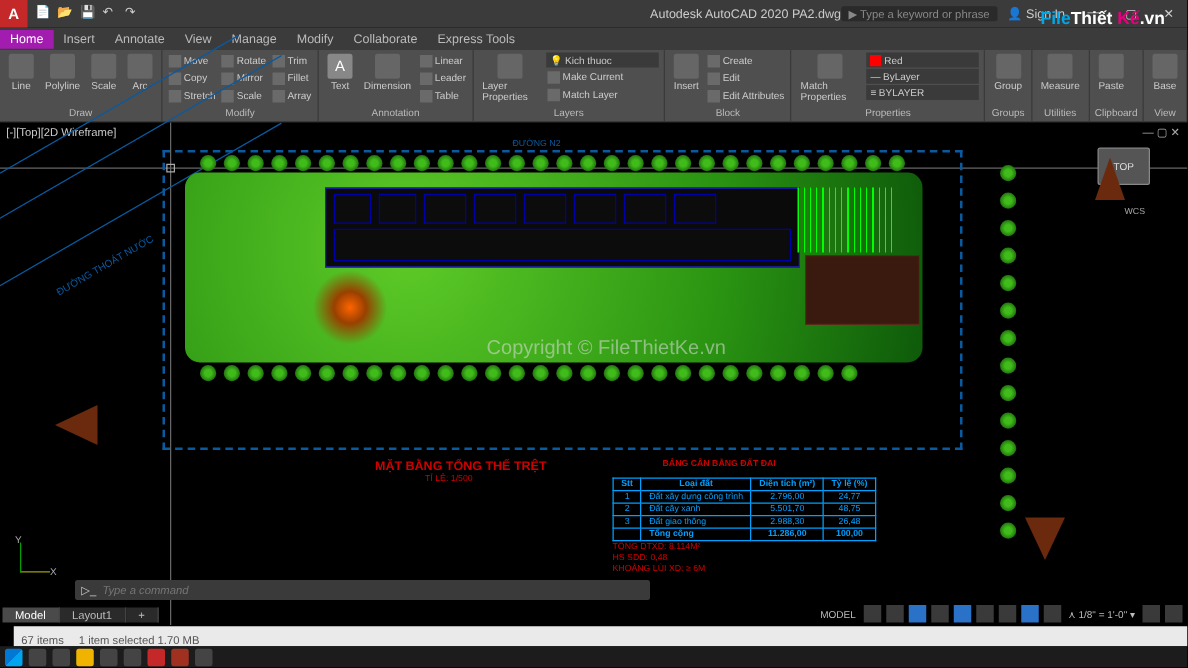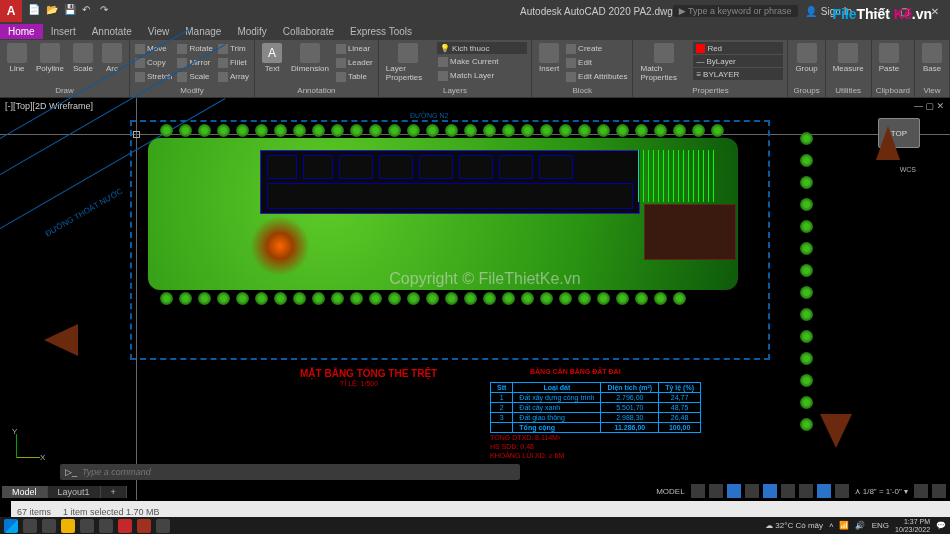--- a/index.html
+++ b/index.html
@@ -543,25 +543,13 @@
 <div class="taskbar">
   <div class="tb-ico" style="background:linear-gradient(135deg,#0078d4 50%,#00a4ef 50%);"></div>
   <div class="tb-ico"></div>
   <div class="tb-ico"></div>
   <div class="tb-ico" style="background:#f0b400;"></div>
   <div class="tb-ico"></div>
   <div class="tb-ico"></div>
   <div class="tb-ico" style="background:#c52828;"></div>
   <div class="tb-ico" style="background:#a03020;"></div>
   <div class="tb-ico"></div>
-  <div class="tb-right">
-    <span>☁ <span>32°C  Có mây</span></span>
-    <span>˄</span>
-    <span>📶</span>
-    <span>🔊</span>
-    <span>ENG</span>
-    <div class="clock">
-      <div>1:37 PM</div>
-        <div>10/23/2022</div>
-    </div>
-    <span>💬</span>
-  </div>
 </div>
 
 </body></html>

